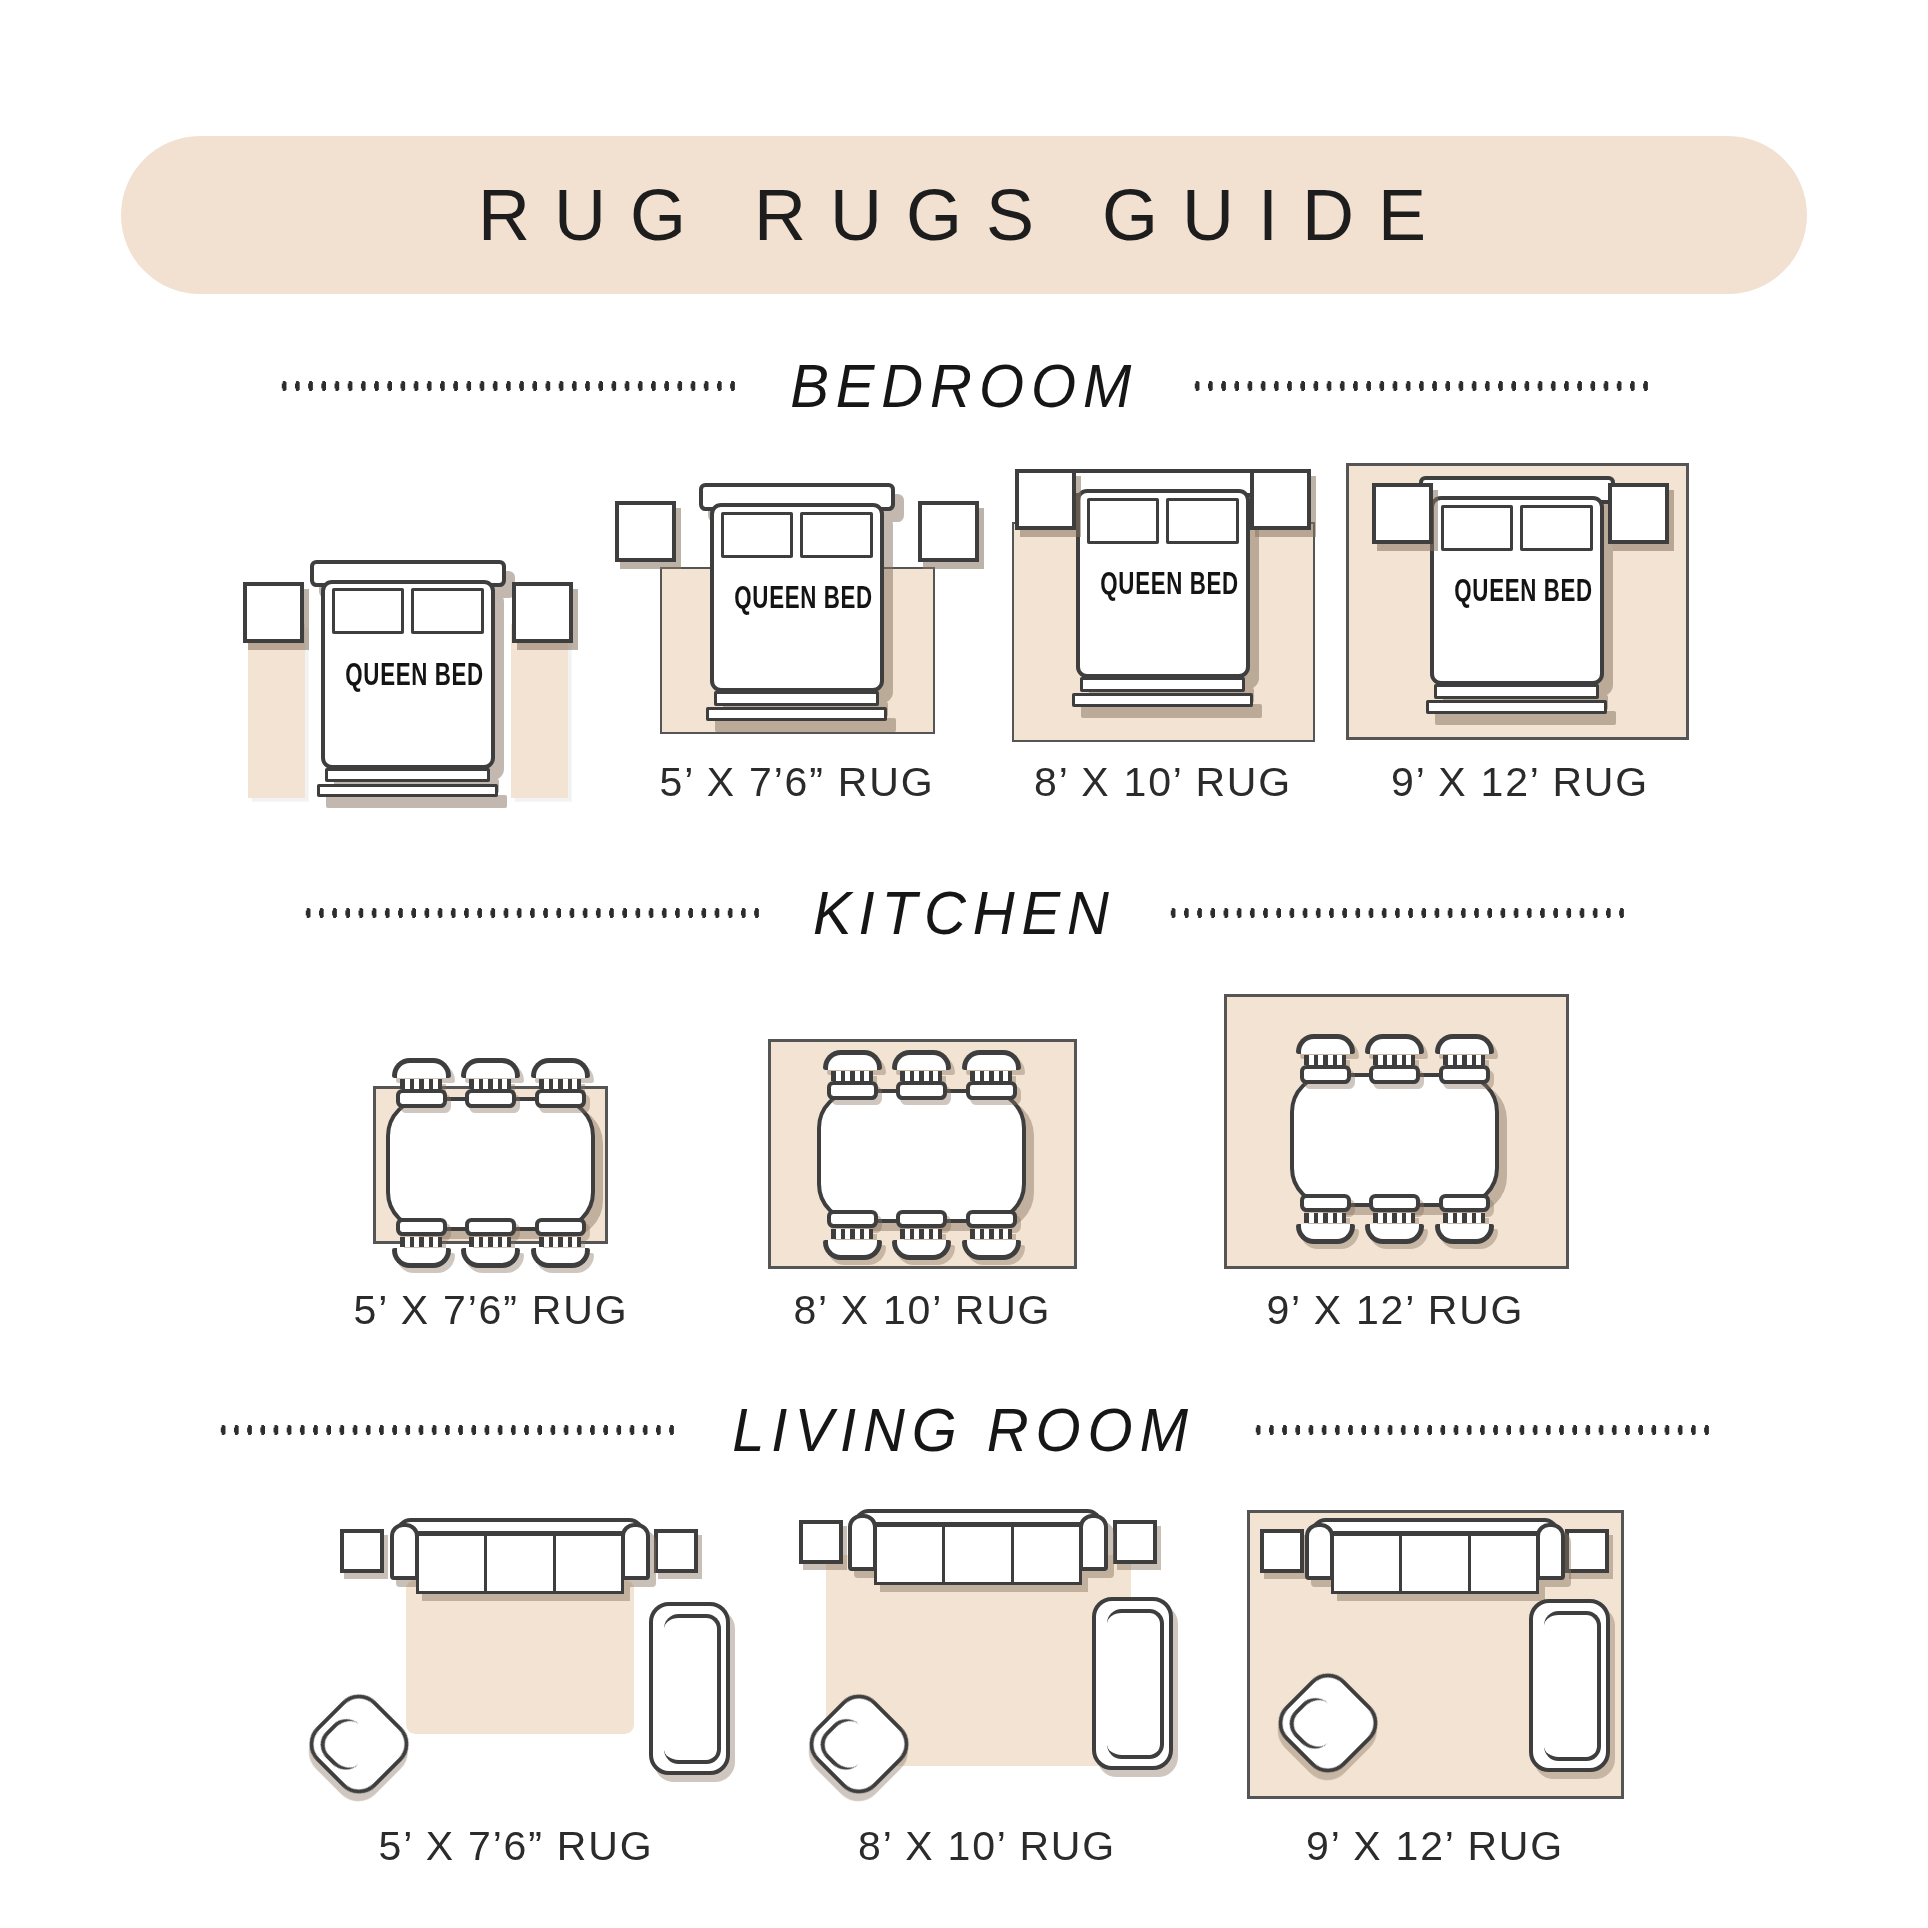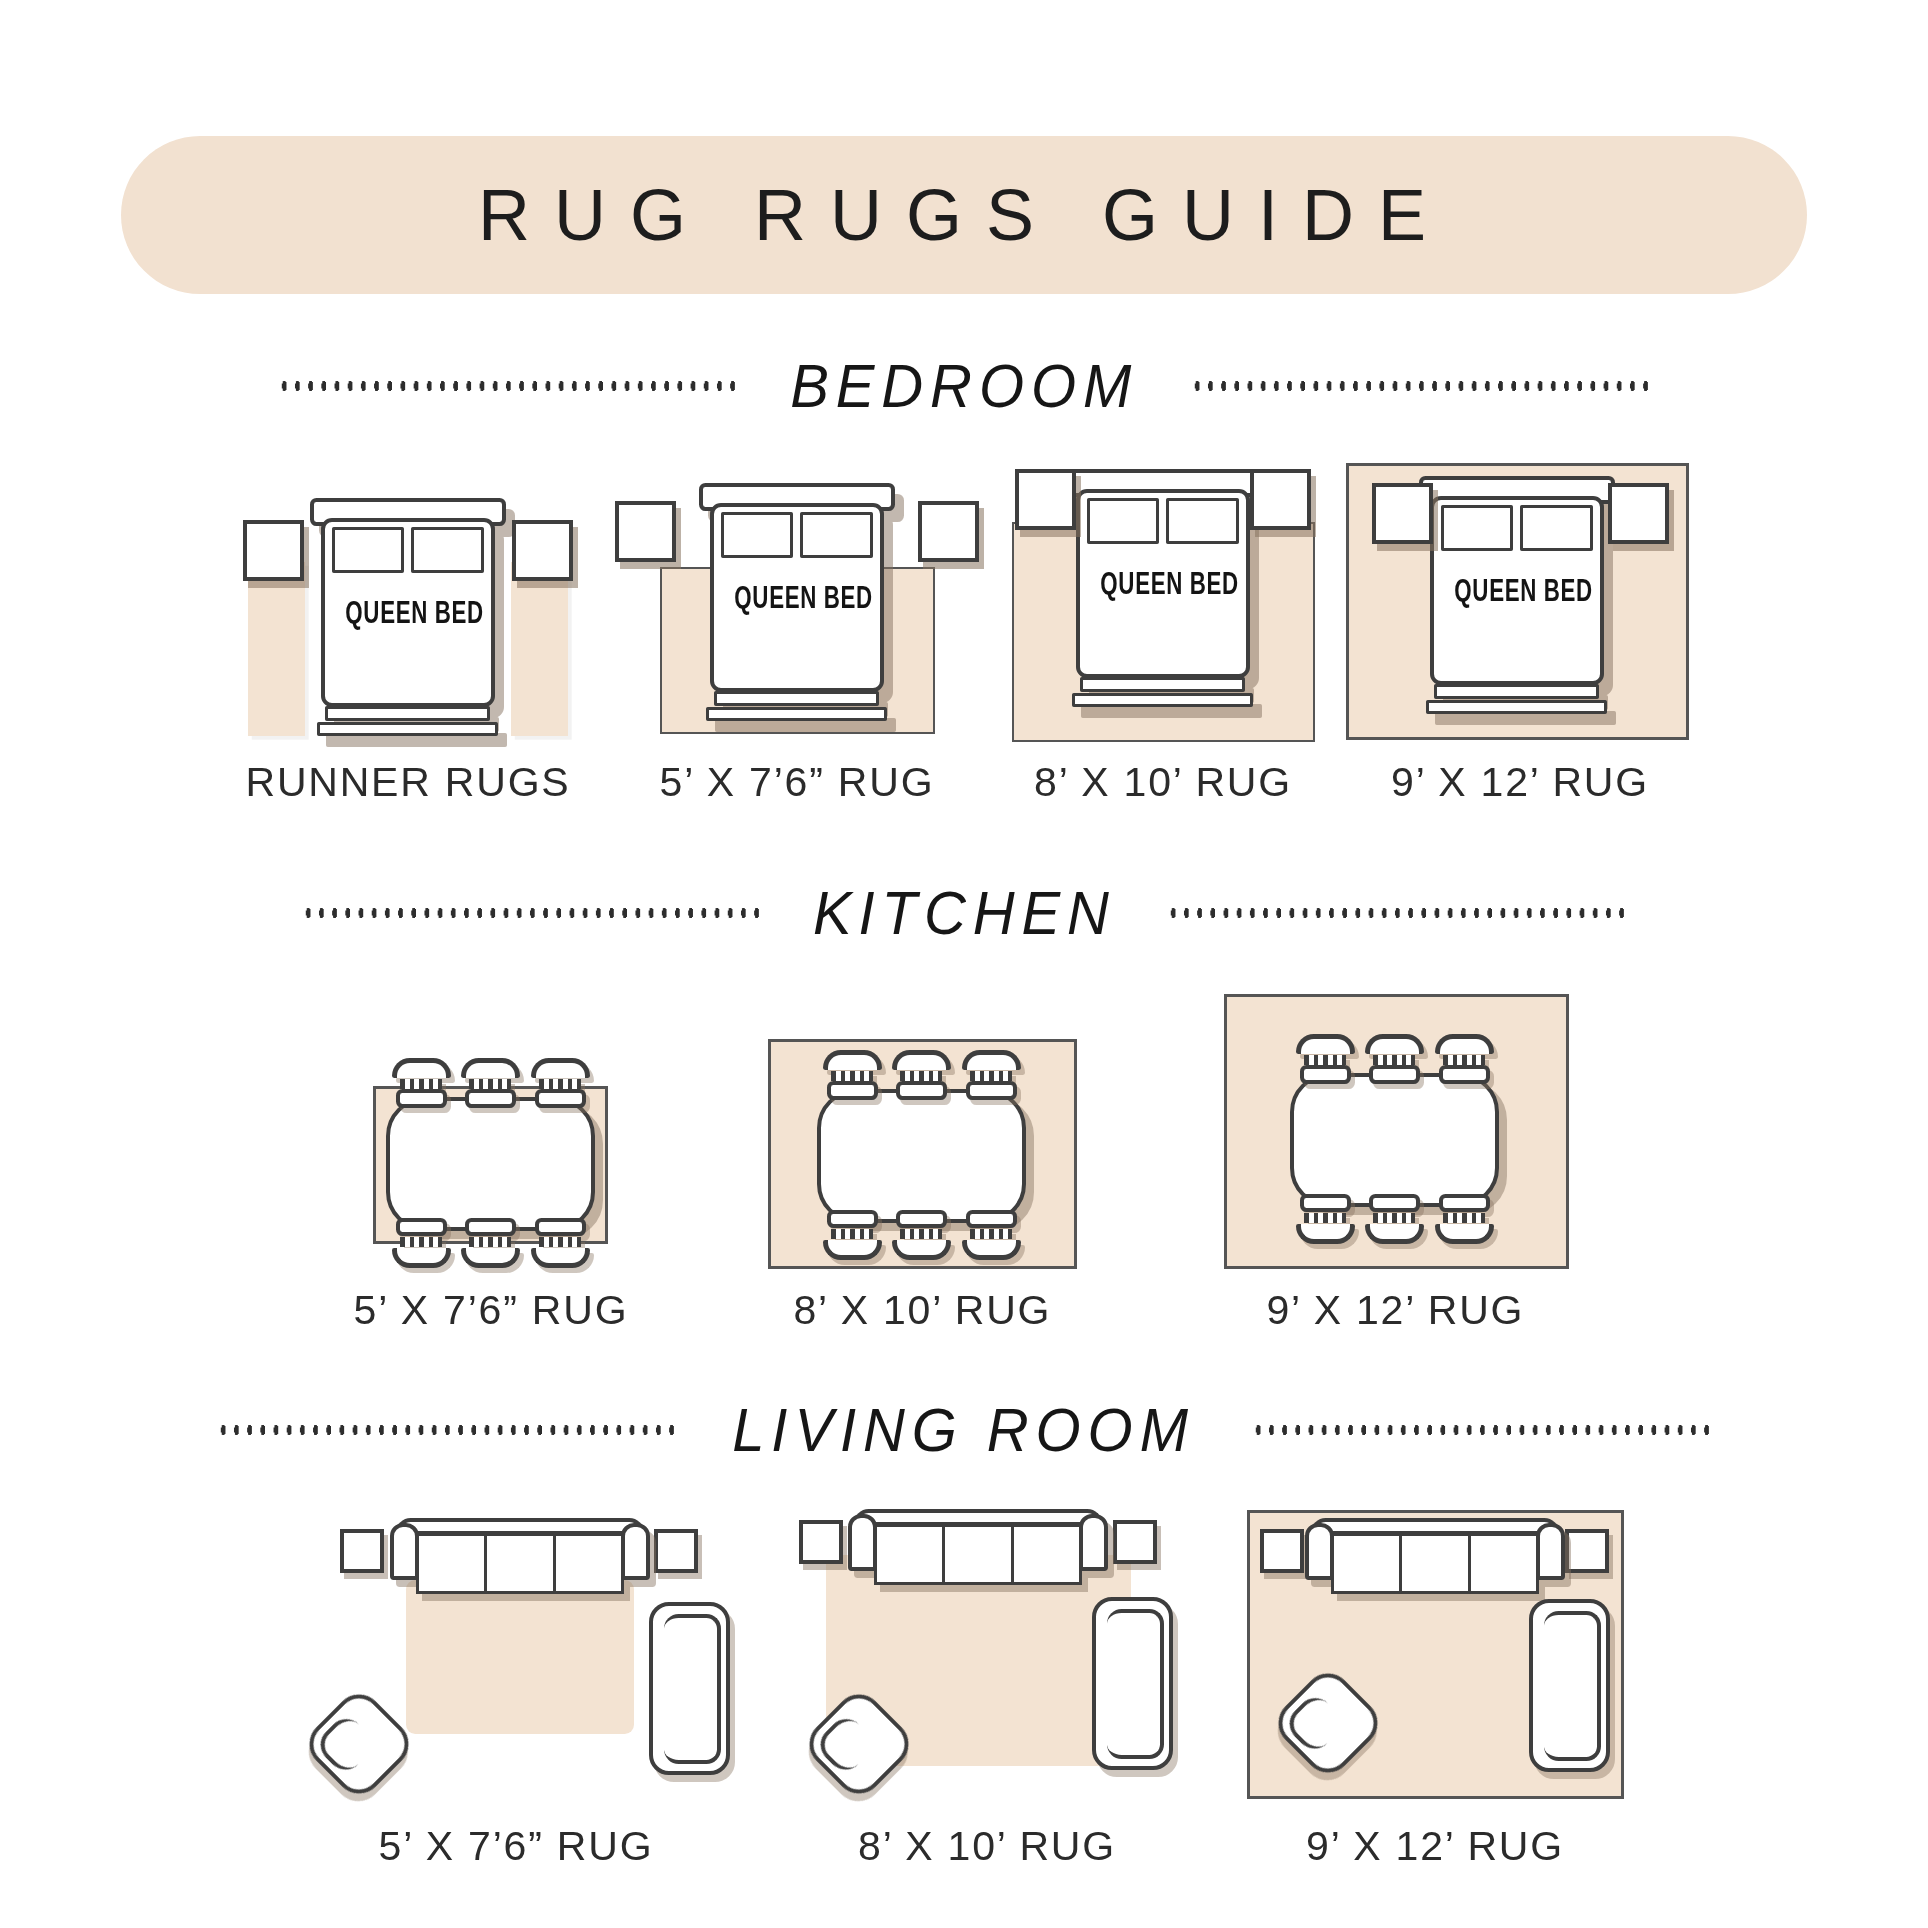--- a/index.html
+++ b/index.html
@@ -182,21 +182,20 @@
         <div class="matt"></div>
         <div class="pillows">
           <div class="pillow"></div>
           <div class="pillow"></div>
         </div>
         <div class="qlabel">QUEEN BED</div>
         <div class="foot1"></div>
         <div class="foot2"></div>
       </div>
     </div>
-    <div class="caption">RUNNER RUGS</div>
   </div>
 
   <div class="scene-wrap">
     <div class="scene b2">
       <div class="rug bordered"></div>
       <div class="nstand l"></div>
       <div class="nstand r"></div>
       <div class="bed">
         <div class="head"></div>
         <div class="matt"></div>

